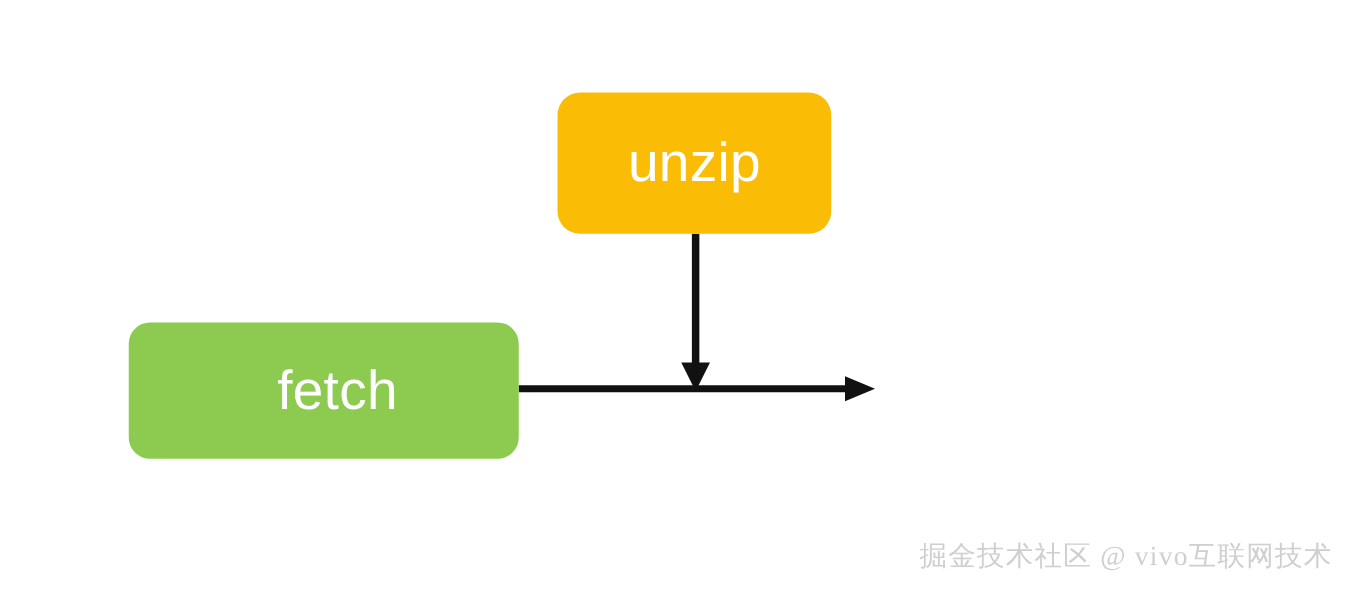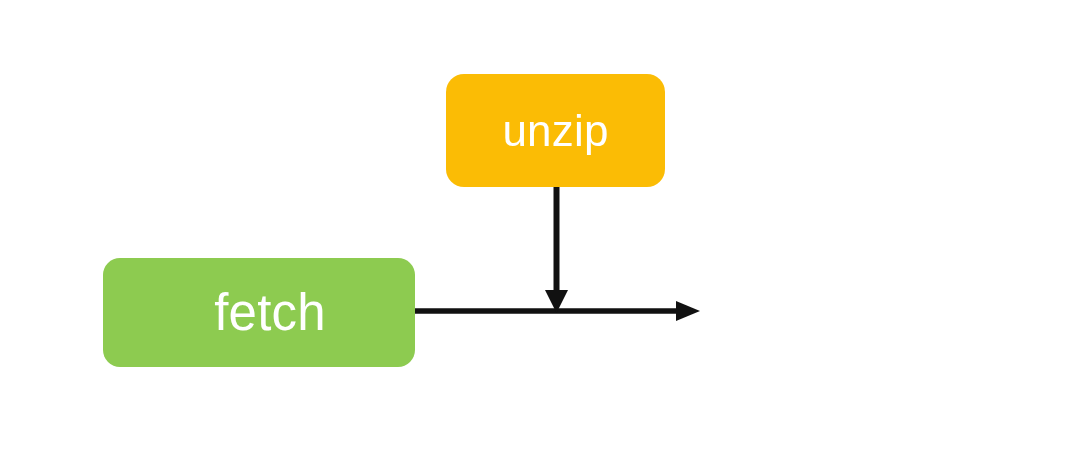--- a/index.html
+++ b/index.html
@@ -40,21 +40,21 @@
     border-radius: 18px;
     font-size: 44px;
   }
   .node-fetch {
     left: 103px;
     top: 258px;
     width: 312px;
     height: 109px;
     background: #8dcb50;
     border-radius: 17px;
-    font-size: 51px;
+    font-size: 44px;
     padding-left: 22px;
   }
   .node-model-parse {
     left: 700px;
     top: 258px;
     width: 310px;
     height: 109px;
     background: #8dcb50;
     border-radius: 17px;
     font-size: 43px;
@@ -99,14 +99,15 @@
 
   <div class="node node-unzip">
     <span>unzip</span>
   </div>
 
   <div class="node node-fetch">
     <span>fetch</span>
   </div>
 
 
+  <div class="watermark">掘金技术社区 @ vivo互联网技术</div>
 
 </div>
 
 </body></html>

